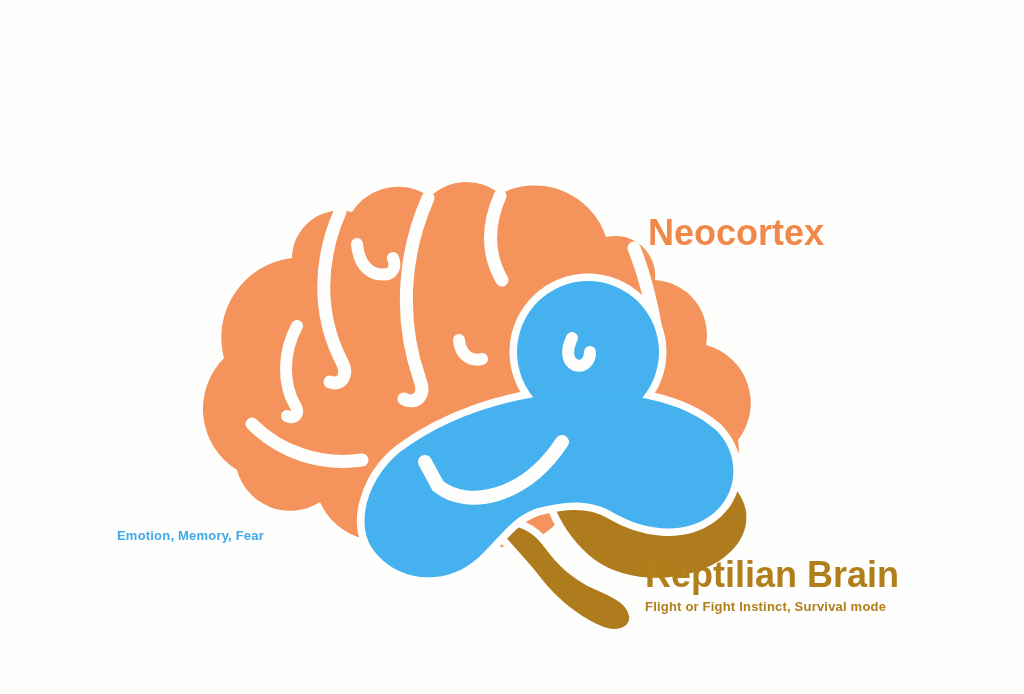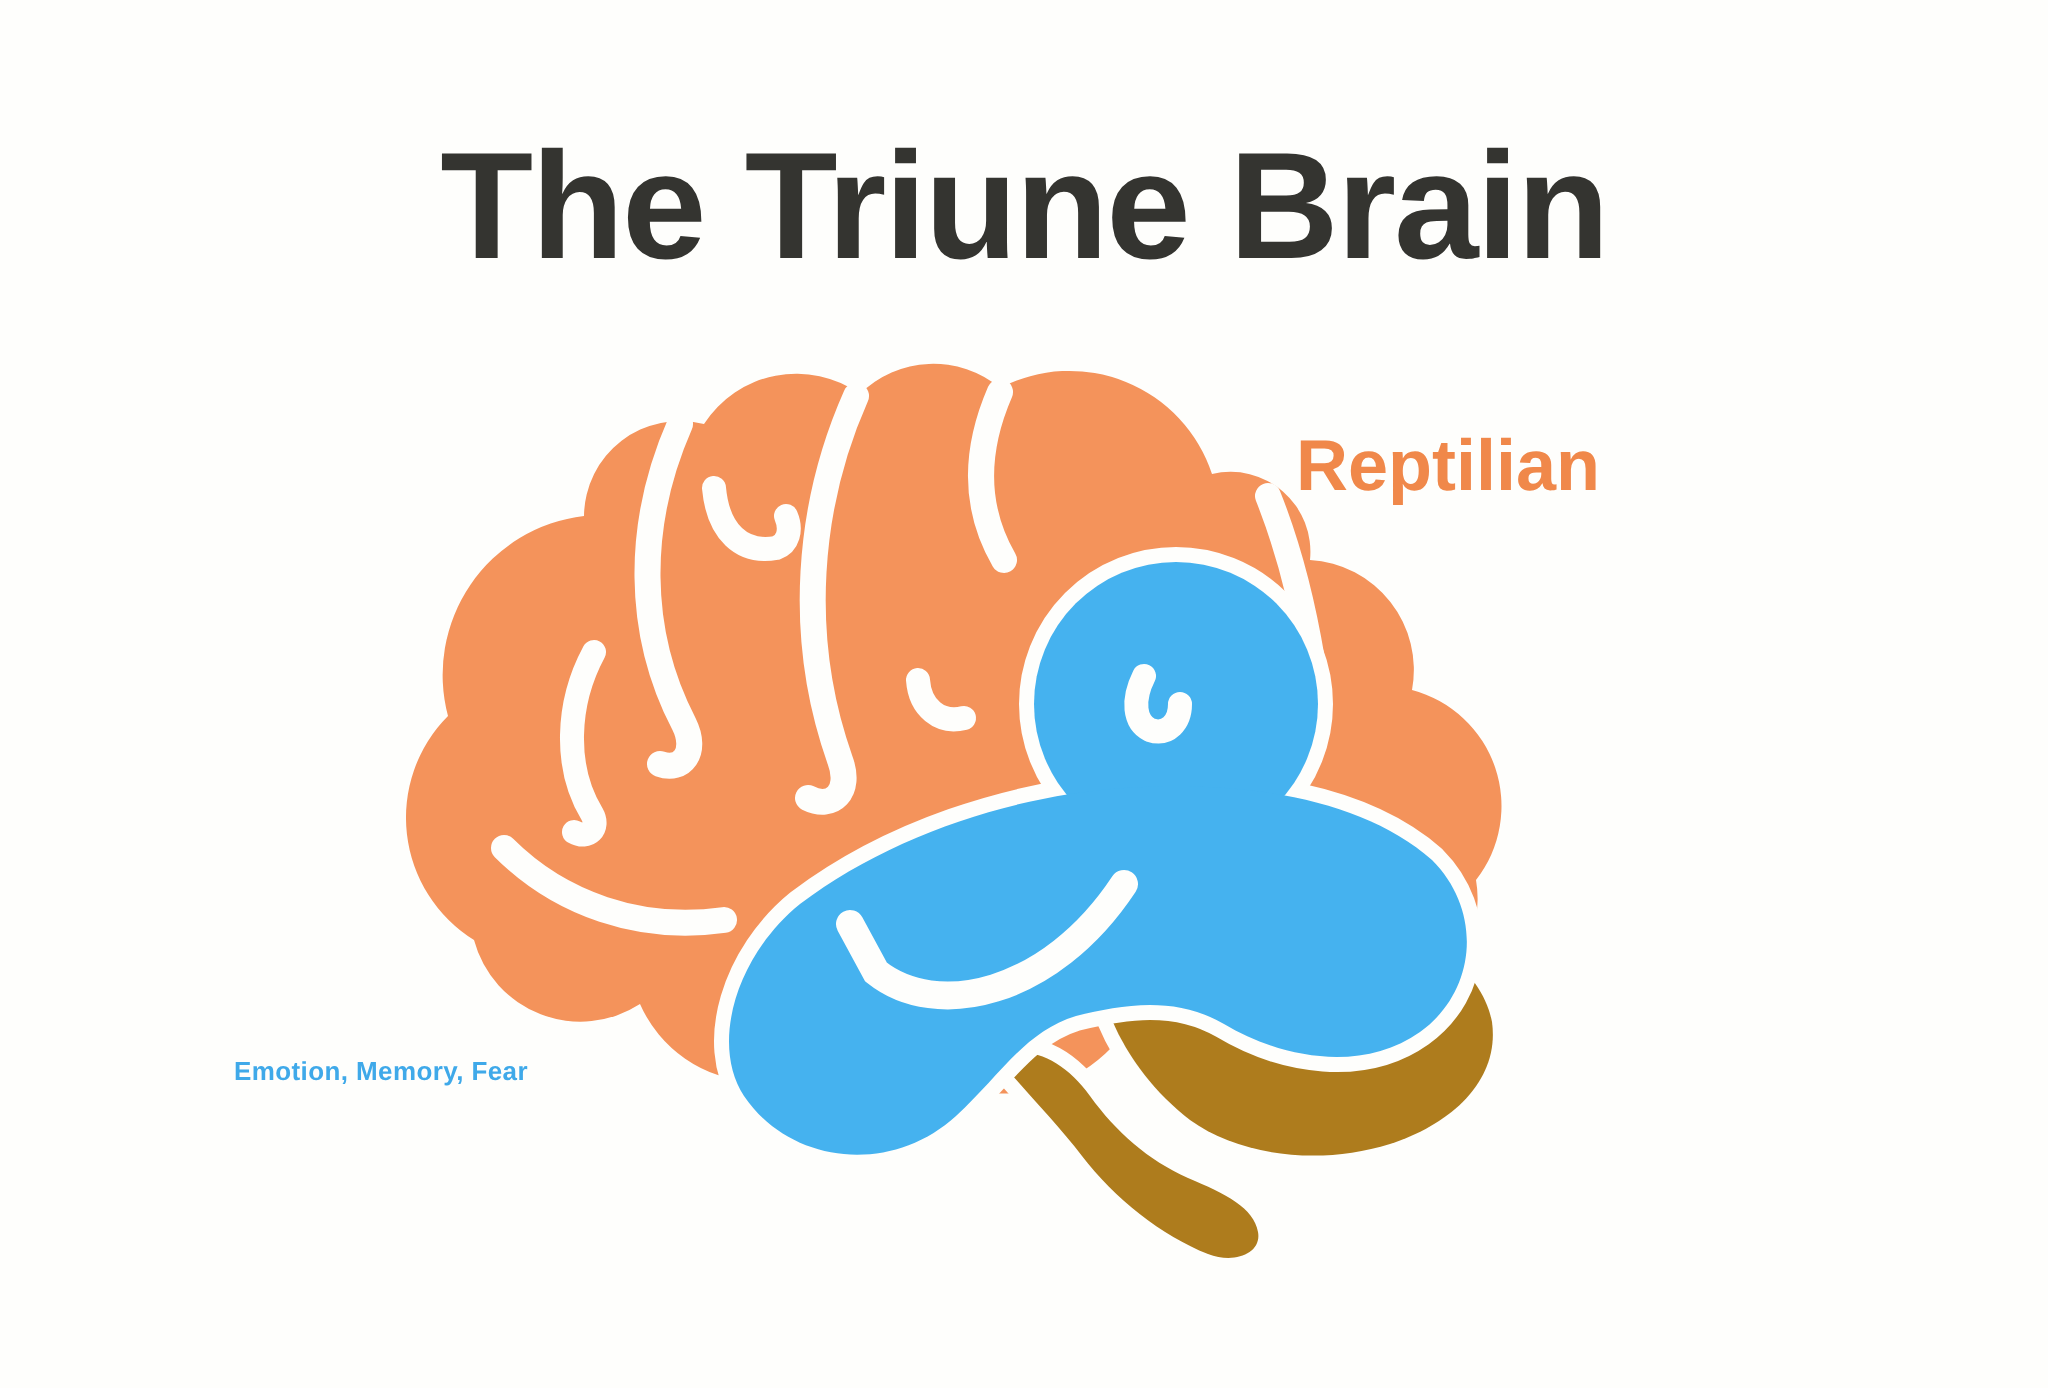--- a/index.html
+++ b/index.html
@@ -38,21 +38,20 @@
   .label .s{font-size:13px;font-weight:700;letter-spacing:.2px;margin-top:4px;}
   .label-neocortex{left:648px;top:213px;color:var(--orange-label);}
   .label-limbic{left:117px;top:524px;color:var(--blue-label);}
   .label-reptilian{left:645px;top:555px;color:var(--gold-label);}
 </style>
 </head>
 <body>
 
 <div class="canvas">
 
-  <h1 class="title">The Triune Brain</h1>
 
   <svg class="brain-svg" width="1024" height="694" viewBox="0 0 1024 694" fill="none">
 
     <g>
       <path fill="var(--orange)" d="
         M 237,470
         A 72 72 0 0 1 224,358
         A 80 80 0 0 1 292,258
         A 48 48 0 0 1 352,212
         A 55 55 0 0 1 430,197
@@ -129,21 +128,25 @@
       </g>
 
       <g stroke="var(--bg)" stroke-linecap="round" fill="none">
         <path stroke-width="14" d="M 425,462 L 438,486 C 468,510 525,498 562,442"></path>
         <path stroke-width="12" d="M 572,338 C 566,350 567,361 575,365 C 584,368 590,361 590,352"></path>
       </g>
     </g>
   </svg>
 
   <div class="label label-neocortex">
-    <div class="h">Reptilian</div>
+    <div class="h">Neocortex</div>
   </div>
 
   <div class="label label-limbic">
     <div class="s">Emotion, Memory, Fear</div>
   </div>
 
+  <div class="label label-reptilian">
+    <div class="h">Reptilian Brain</div>
+    <div class="s">Flight or Fight Instinct, Survival mode</div>
+  </div>
 
 </div>
 
 </body></html>

